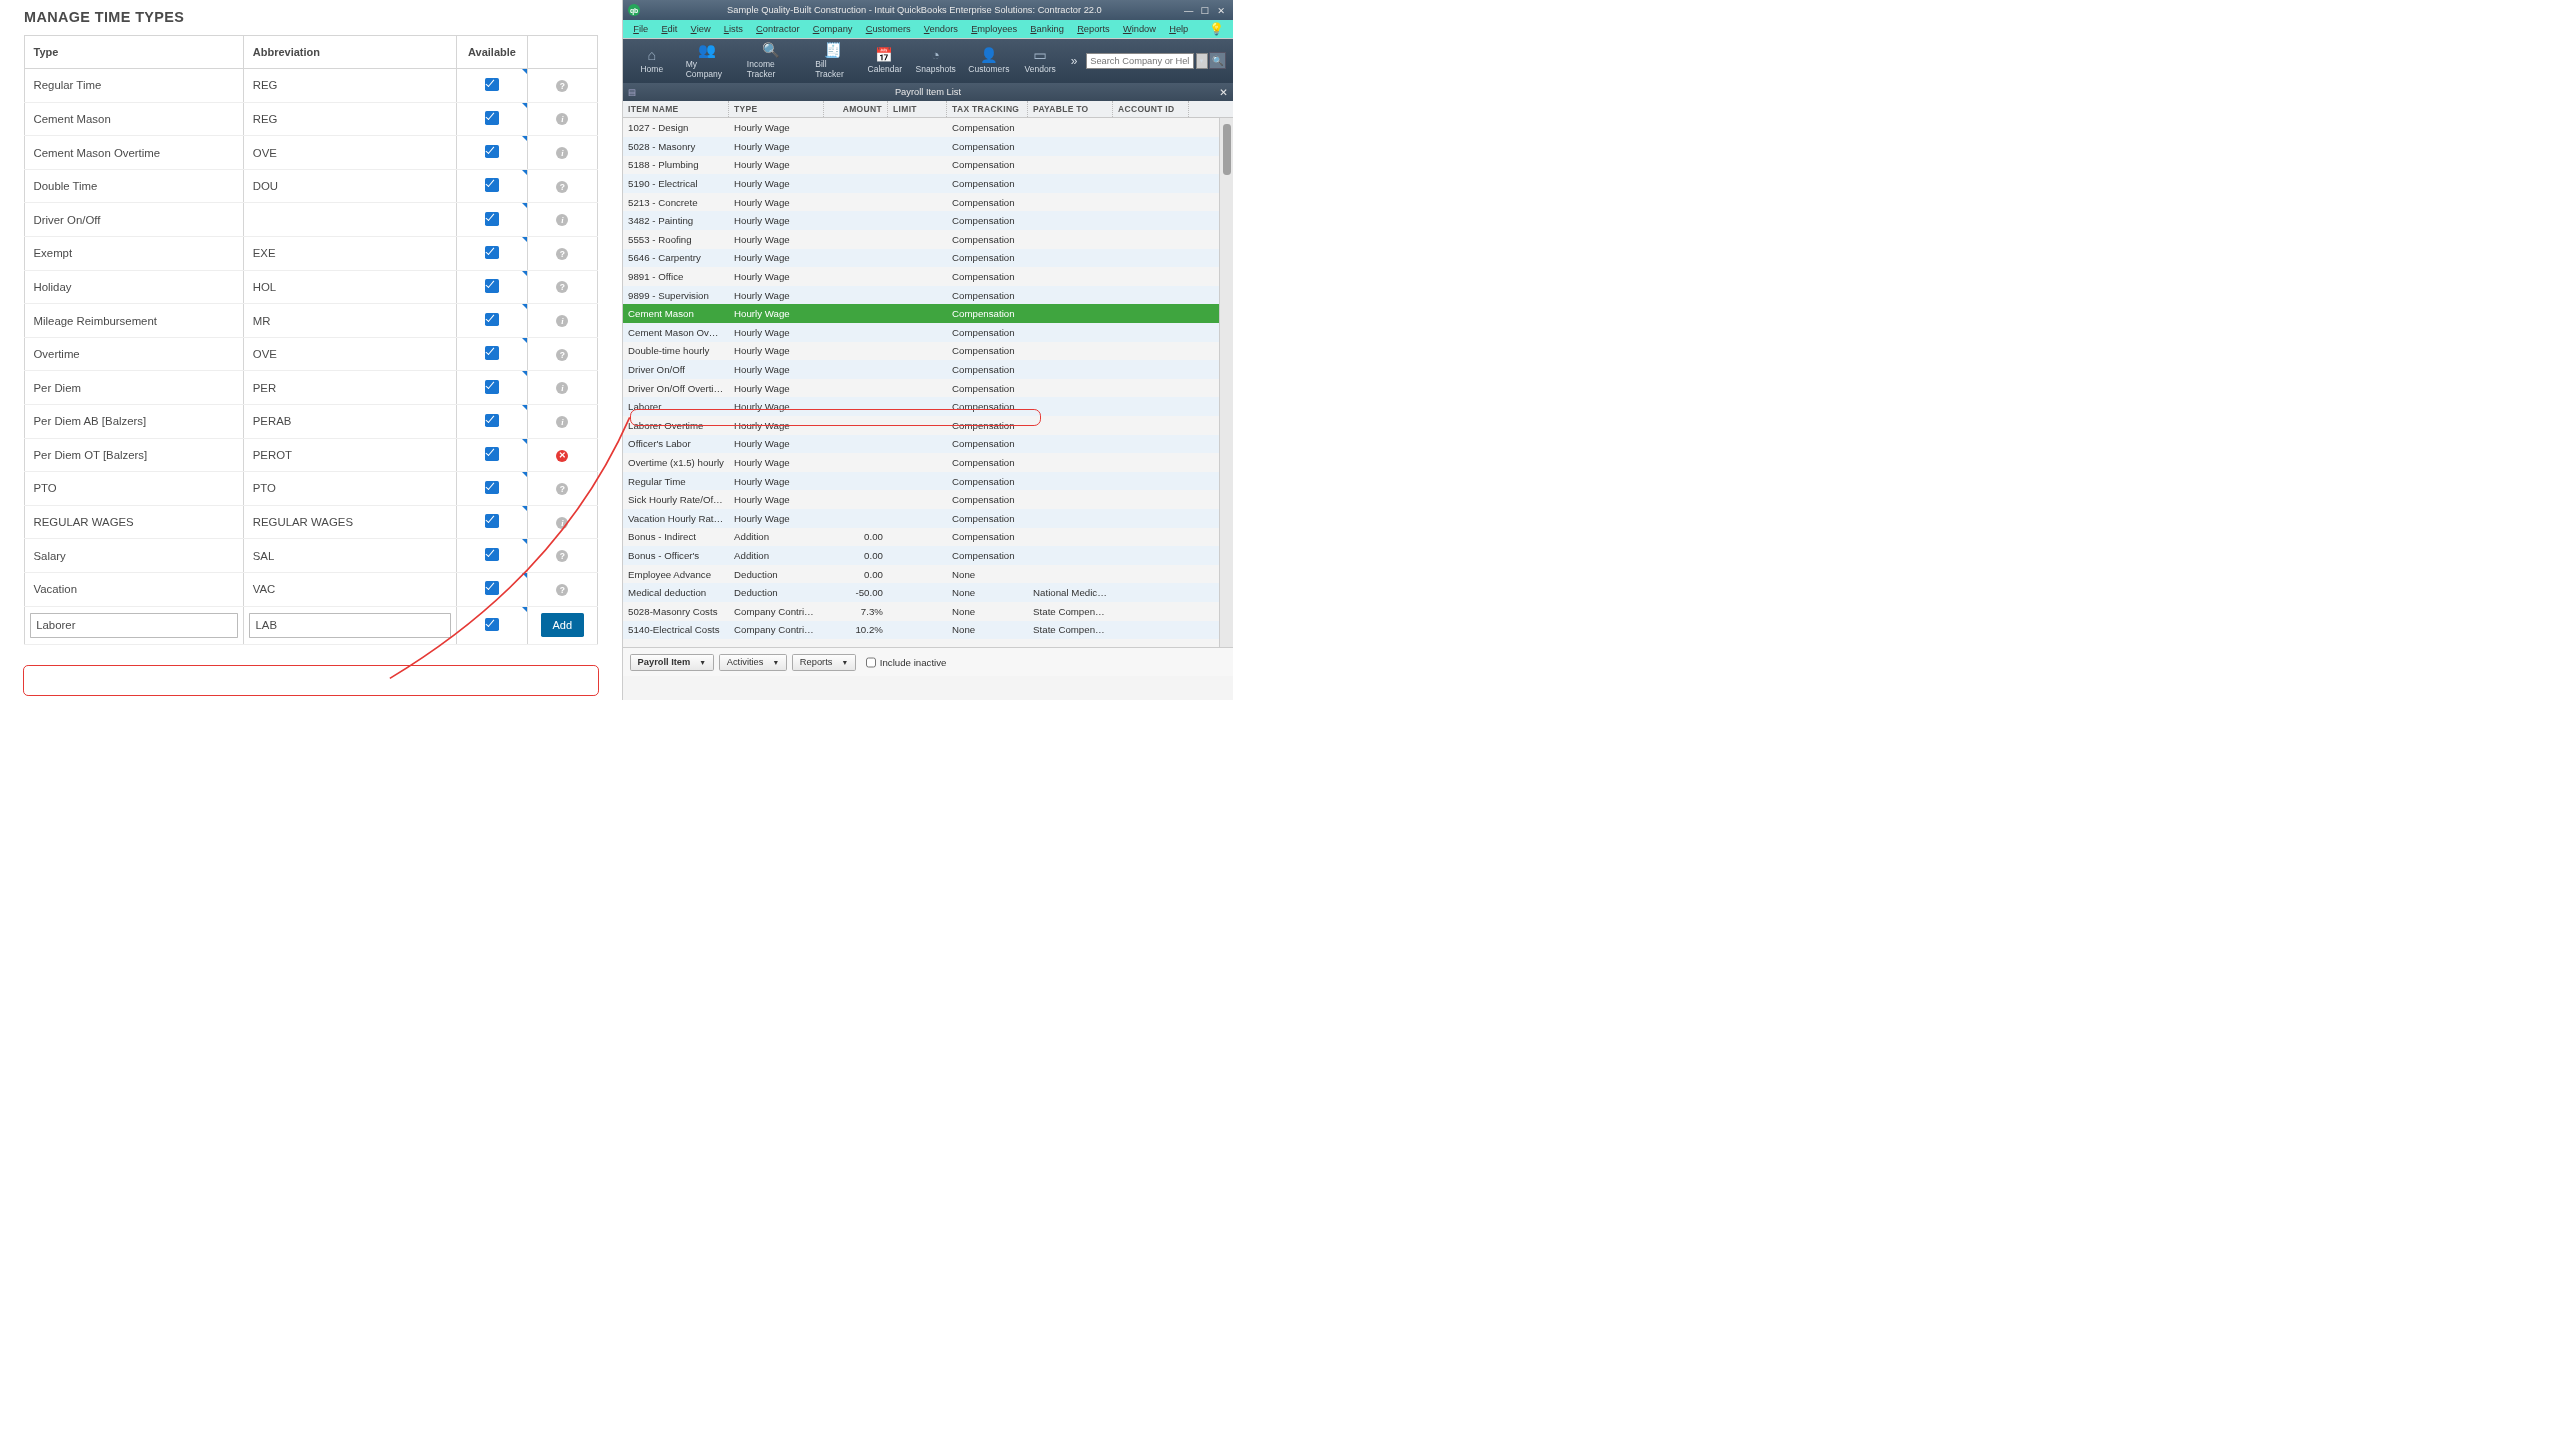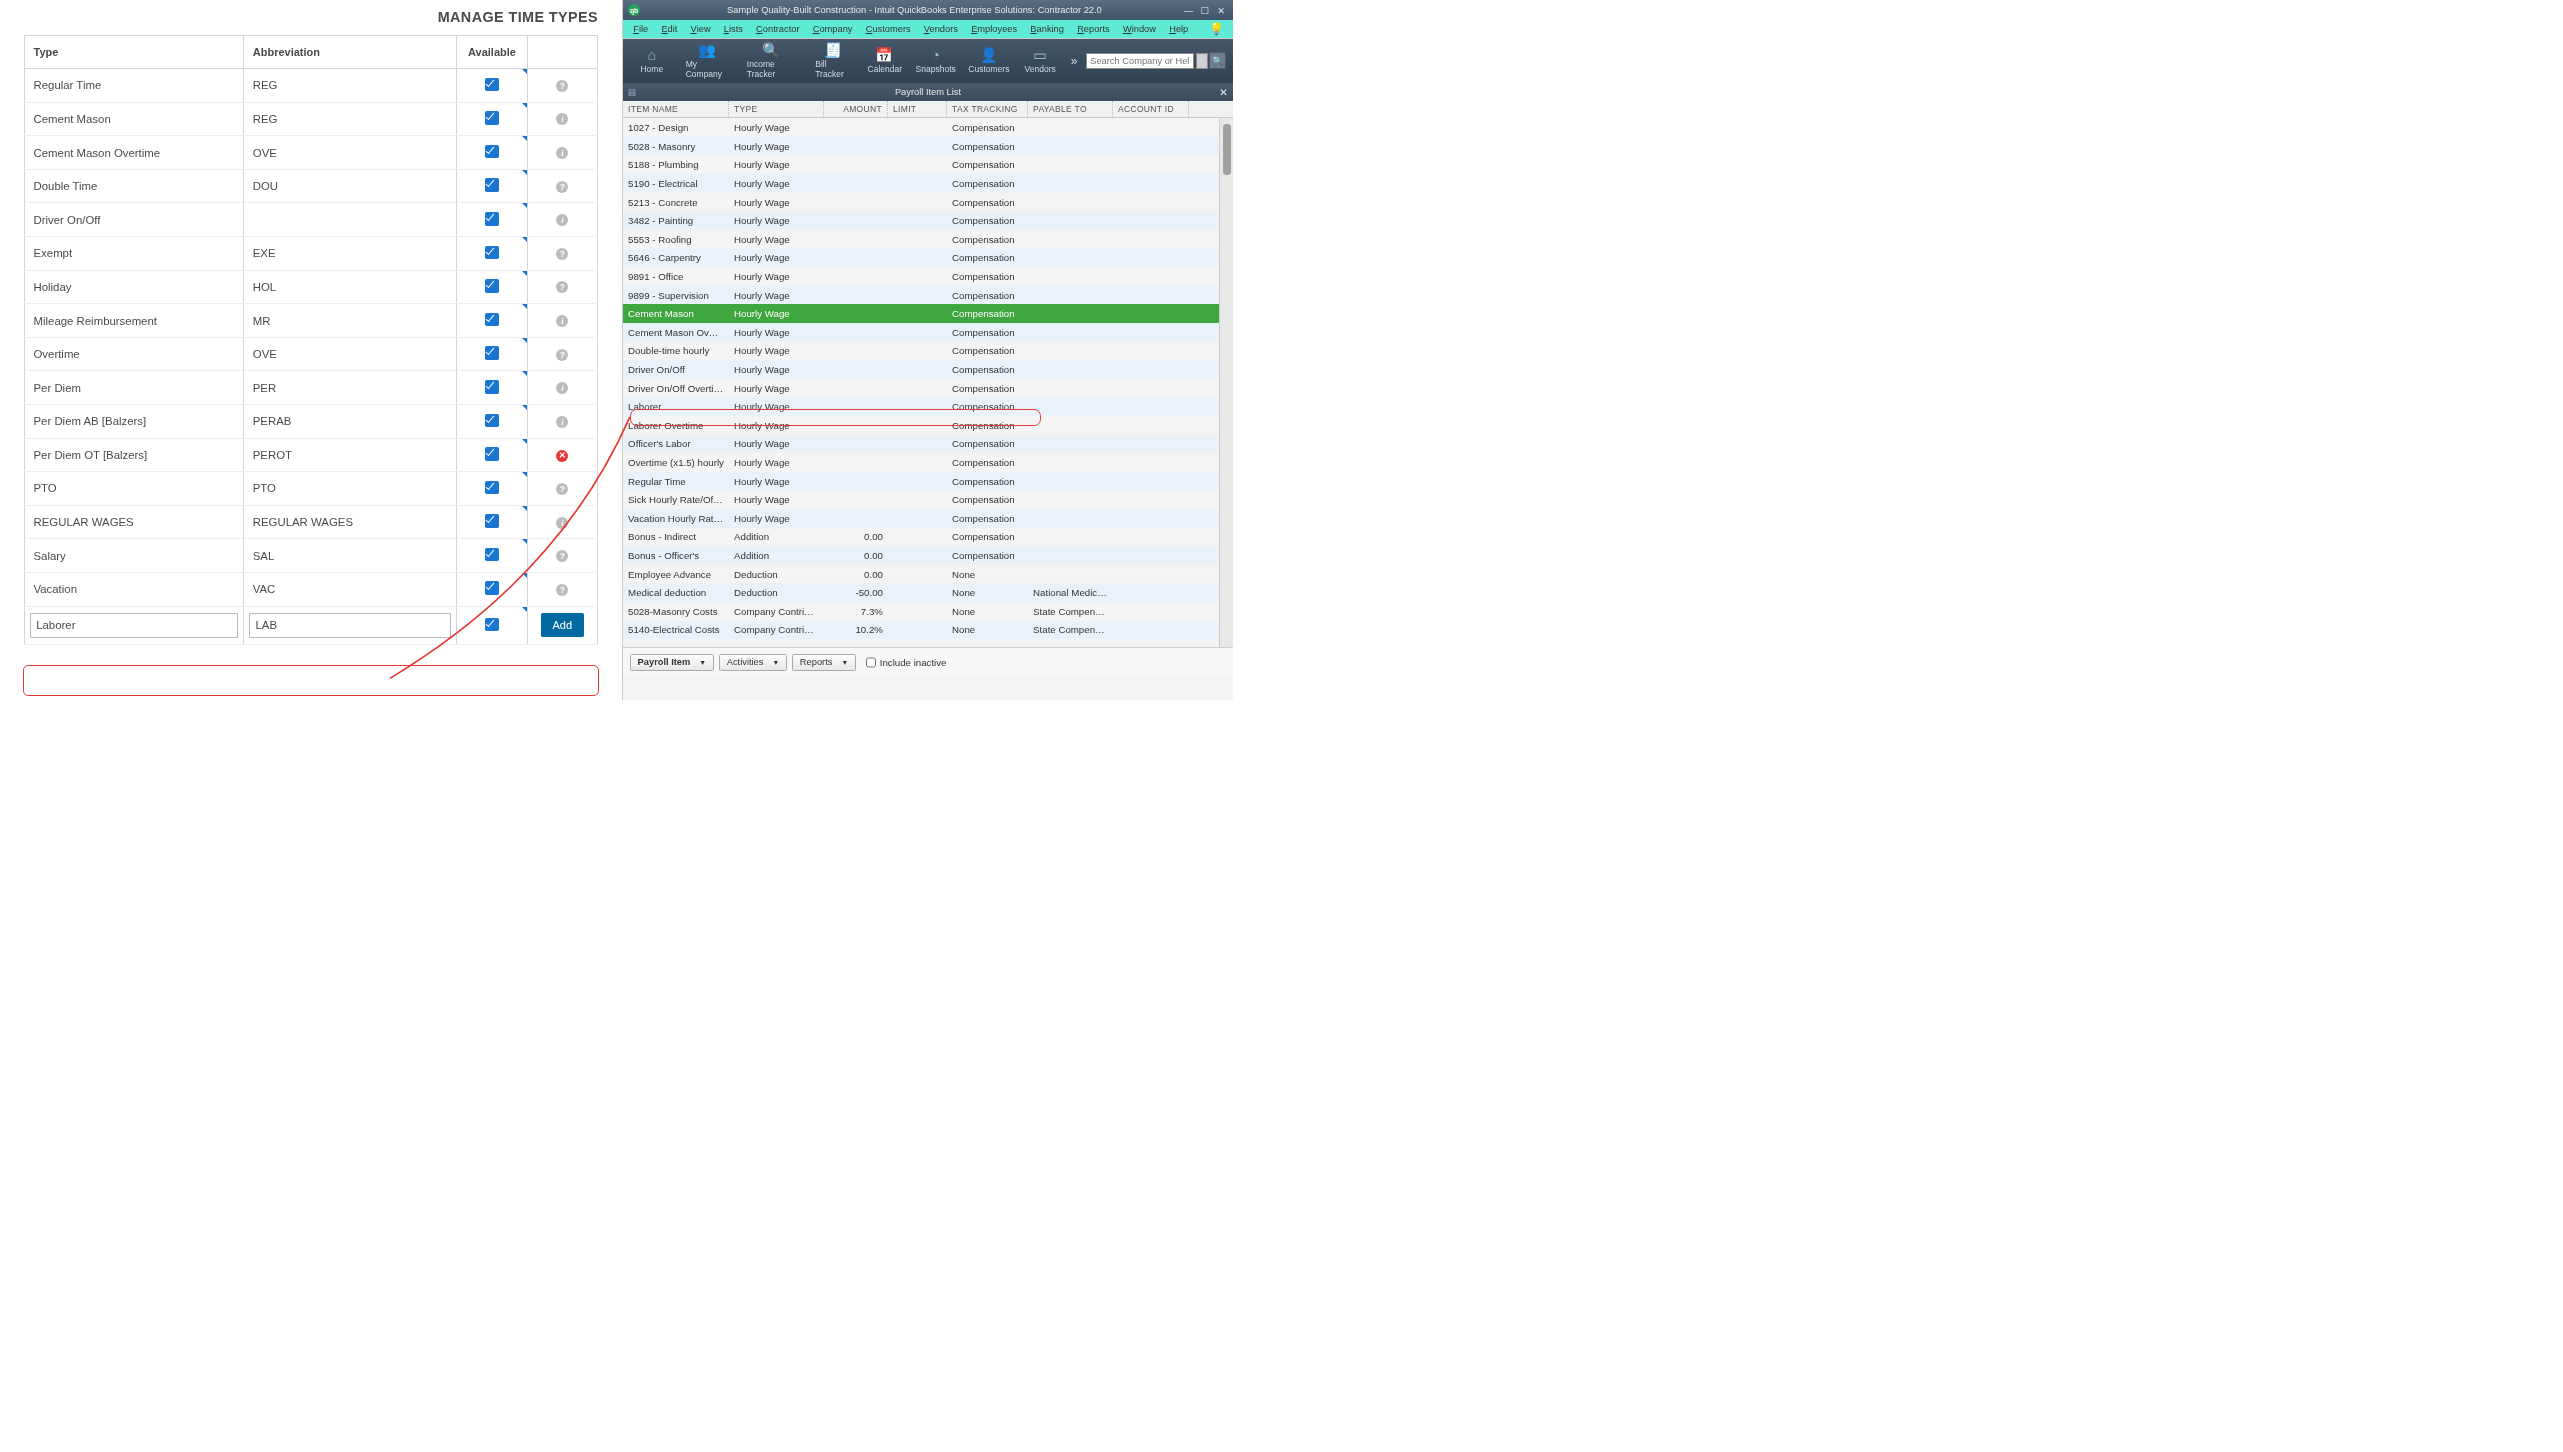--- a/index.html
+++ b/index.html
@@ -1,19 +1,19 @@
 <!DOCTYPE html>
 <html style="font-size:13.6px"><head>
 <meta charset="utf-8">
 <style>
 * { box-sizing: border-box; margin: 0; padding: 0; }
 body { font-family: "Segoe UI", Arial, sans-serif; font-size: 11px; background: #fff; color: #333; width: 2563px; height: 1453px; transform-origin: top left; }
 .container { display: flex; width: 1233px; height: 700px; position: relative; }
 .left-panel { width: 623px; padding: 8.5px 24px 8.5px 24px; border-right: 0.8px solid #ccc; }
-.left-panel h1 { font-size: 14.4px; font-weight: 600; color: #4a4a4a; letter-spacing: 0.4px; margin-bottom: 10.2px; text-align: right; }
+.left-panel h1 { font-size: 14.4px; font-weight: 600; color: #4a4a4a; letter-spacing: 0.4px; margin-bottom: 10.2px; }
 .tt-table { width: 100%; border: 0.8px solid #d5d5d5; border-collapse: collapse; }
 .tt-table th { text-align: left; font-weight: 600; font-size: 11px; padding: 10.2px 8.5px; border-bottom: 0.8px solid #d5d5d5; color: #4a4a4a; }
 .tt-table td { padding: 8.5px 8.5px; border-bottom: 0.8px solid #eee; font-size: 11.4px; color: #4a4a4a; vertical-align: middle; }
 .tt-table th.col-type, .tt-table td.col-type { width: 212px; border-right: 0.8px solid #d5d5d5; }
 .tt-table th.col-abbr, .tt-table td.col-abbr { width: 206px; border-right: 0.8px solid #d5d5d5; }
 .tt-table th.col-avail, .tt-table td.col-avail { width: 68px; text-align: center; border-right: 0.8px solid #d5d5d5; }
 .tt-table th.col-act, .tt-table td.col-act { width: 68px; text-align: center; }
 .chk { display: inline-block; width: 13.6px; height: 13.6px; background: #1976d2; border-radius: 1.7px; position: relative; }
 .chk::after { content:""; position:absolute; left:2.5px; top:0px; width:3.4px; height:7.6px; border: solid #fff; border-width: 0 1.7px 1.7px 0; transform: rotate(40deg); }
 .corner { position: relative; }
@@ -42,21 +42,21 @@
 .tb-item .ico { font-size:14.4px; height:17px; line-height:17px; color:#9fb3c7;}
 .tb-search { margin-left:auto; display:flex; align-items:center; gap:1.7px;}
 .tb-search input { width:108px; font-size:9.3px; padding:1.7px 3.4px; border:0.8px solid #888;}
 .tb-search .dd { width:12px; height:15.3px; background:#d0d0d0; border:0.8px solid #888; display:inline-flex;align-items:center;justify-content:center;font-size:6.8px;}
 .tb-search .go { width:17px; height:17px; background:#6b7d8f; border:0.8px solid #556; display:inline-flex;align-items:center;justify-content:center;color:#fff;font-size:9.3px;}
 .qb-subtitle { height:18.6px; background: linear-gradient(#4a5b6d,#3a4a5b); color:#e8e8e8; display:flex; align-items:center; padding:0 5.1px; font-size:9.3px; position:relative;}
 .qb-subtitle .t { flex:1; text-align:center;}
 .qb-subtitle .close { position:absolute; right:5.1px; cursor:pointer; font-size:10.2px;}
 .qb-subtitle .pin { position:absolute; left:5.1px; font-size:8.5px; color:#aac;}
 .pi-header { height:17px; background:#eef0f2; border-bottom:0.8px solid #c8c8c8; display:flex; font-size:8.5px; color:#555; letter-spacing:0.3px;}
-.pi-header div { padding:2.5px 5.1px; border-right:0.8px dotted #bbb; }
+.pi-header div { padding:2.5px 5.1px; border-right:0.8px dotted #bbb;font-weight:bold; }
 .pi-body { height: 529px; overflow:hidden; position:relative;}
 .pi-row { height:18.6px; display:flex; font-size:9.7px; border-bottom:0px solid #eee; align-items:center; }
 .pi-row.alt { background:#eaf2f9; }
 .pi-row.hl { background:#3fa53f; color:#fff; }
 .pi-row div { padding:2.5px 5.1px; white-space:nowrap; overflow:hidden; text-overflow:ellipsis;}
 .c-name { width:106px; } .c-type { width:95px; } .c-amt{ width:64px; text-align:right;} .c-lim{width:59px;} .c-tax{width:81px;} .c-pay{width:85px;} .c-acc{width:76px;}
 .pi-scroll { position:absolute; right:0; top:0; width:13.6px; height:100%; background:#e8e8e8; border-left:0.8px solid #ccc;}
 .pi-thumb { position:absolute; right:1.7px; top:5.1px; width:8.5px; height:51px; background:#a0a0a0; border-radius:3.4px;}
 .pi-footer { height:29px; background:#f7f7f7; border-top:0.8px solid #ccc; display:flex; align-items:center; padding:0 6.8px; gap:5.1px;}
 .fbtn { background:linear-gradient(#fdfdfd,#e8e8e8); border:0.8px solid #aaa; padding:2.5px 6.8px; font-size:9.3px; border-radius:1.7px; display:inline-flex; align-items:center; gap:9px; cursor:pointer;text-align:center;}

